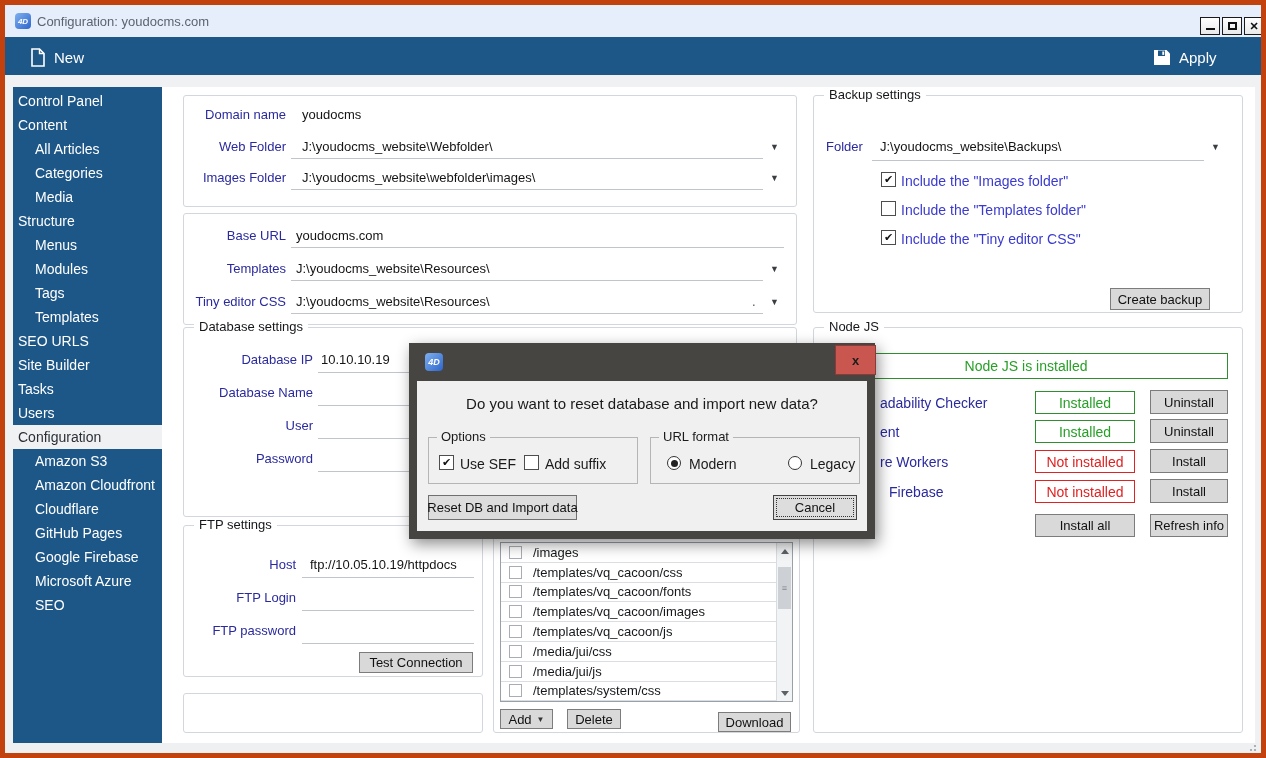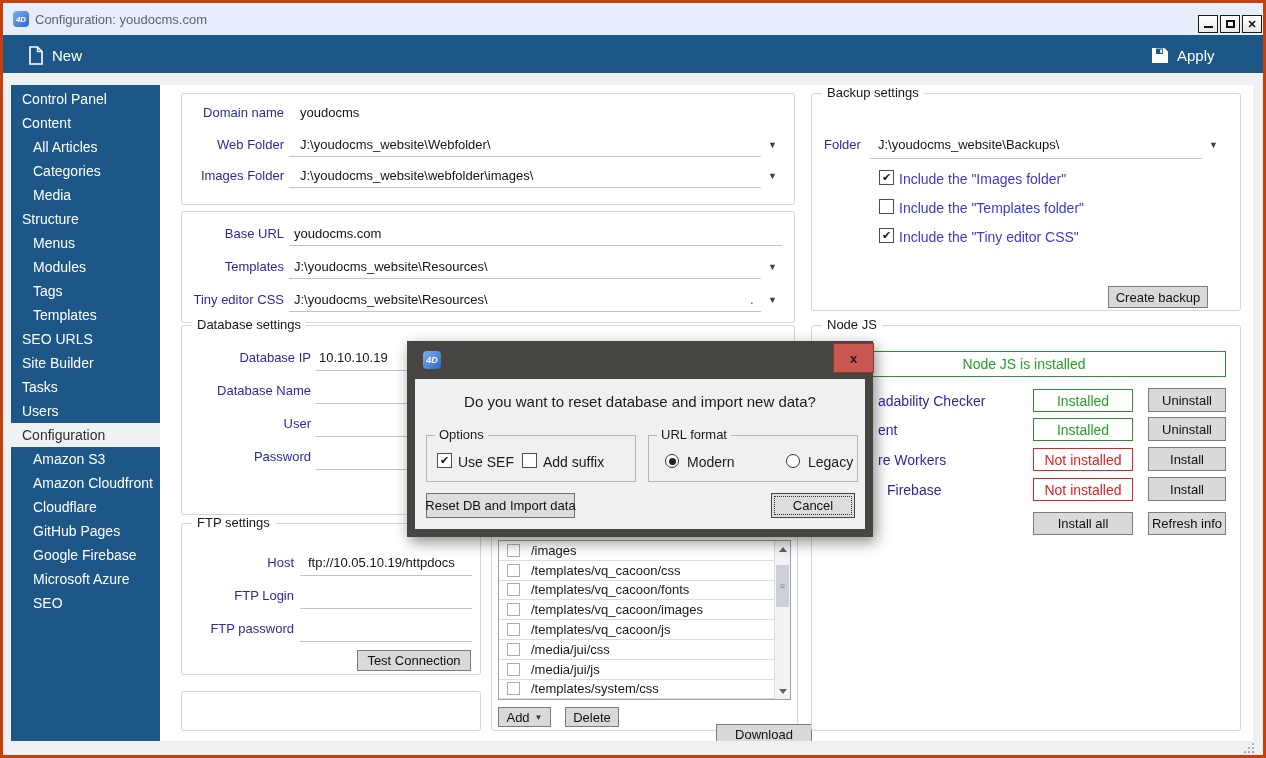--- a/index.html
+++ b/index.html
@@ -1,17 +1,17 @@
 <!DOCTYPE html>
 <html><head>
 <meta charset="utf-8">
 <style>
   html,body{margin:0;padding:0;background:#cfd6e2;font-family:"Liberation Sans",sans-serif;}
   *{box-sizing:border-box;}
-  .window{position:relative;width:1266px;height:758px;background:#e6edfb;border:3px solid #c2410c;overflow:hidden;}
+  .window{position:relative;width:1266px;height:758px;background:#e6edfb;border:5px solid #c2410c;overflow:hidden;}
   .abs{position:absolute;}
 
   
   .titlebar{position:absolute;left:0;top:0;width:100%;height:32px;background:#e6edfb;}
   .appicon{display:flex;align-items:center;justify-content:center;background:linear-gradient(135deg,#7fb0f0,#2d66cc);border-radius:4px;color:#fff;font-weight:bold;font-style:italic;}
   .title-text{font-size:13px;color:#5d6370;white-space:nowrap;}
   .wbtn{position:absolute;top:12px;width:20px;height:18px;background:linear-gradient(#ffffff,#e9e9e9);border:1px solid #1a1a1a;display:flex;align-items:center;justify-content:center;}
   .glyph-min{width:9px;height:0;border-bottom:2px solid #111;margin-top:6px;}
   .glyph-max{width:9px;height:8px;border:2px solid #111;}
   .glyph-x{font-size:11px;font-weight:bold;color:#111;line-height:1;}
@@ -19,21 +19,21 @@
   
   .toolbar{position:absolute;left:0;top:32px;width:100%;height:38px;background:#1d5788;}
   .tool-label{color:#fff;font-size:15px;white-space:nowrap;}
 
   
   .workspace{position:absolute;left:8px;top:70px;width:1250px;height:668px;background:#ffffff;}
   .band{position:absolute;background:#eff1f3;}
 
   
   .sidebar{position:absolute;left:8px;top:82px;width:149px;height:656px;background:#1d5788;padding-top:2px;}
-  .side-item{height:24px;line-height:24px;padding-left:11px;color:#fff;font-size:14px;white-space:nowrap;cursor:default;}
+  .side-item{height:24px;line-height:24px;padding-left:5px;color:#fff;font-size:14px;white-space:nowrap;cursor:default;}
   .side-item.ind{padding-left:22px;}
   .side-item.sel{background:#eff1f3;color:#2c3036;}
 
   
   .panel{position:absolute;background:#fff;border:1px solid #d2d7de;border-radius:3px;}
   .fs-legend{position:absolute;top:-9px;left:10px;background:#fff;padding:0 5px;font-size:13px;color:#15171a;white-space:nowrap;}
   .lbl{position:absolute;color:#2a2a9e;font-size:13px;text-align:right;white-space:nowrap;}
   .val{position:absolute;font-size:13px;color:#141414;white-space:nowrap;}
   .line{position:absolute;height:0;border-bottom:1px solid #c0c5cb;}
   .darr{position:absolute;font-size:9px;color:#3a3d42;line-height:1;}
@@ -243,21 +243,21 @@
         <div class="sb-btn" style="top:142px;">
             <span class="tri-dn"></span>
           </div>
       </div>
     </div>
     <div class="btn" style="left:6px;top:183px;width:53px;height:20px;gap:5px;">
         <span>Add</span>
         <span style="font-size:8px;color:#333;">▼</span>
       </div>
     <div class="btn" style="left:73px;top:183px;width:54px;height:20px;">Delete</div>
-    <div class="btn" style="left:224px;top:200px;width:96px;height:20px;">Download</div>
+    <div class="btn" style="left:224px;top:186px;width:73px;height:20px;">Download</div>
   </div>
 
   <div class="panel" style="left:808px;top:90px;width:430px;height:218px;">
     <div class="fs-legend">Backup settings</div>
     <div class="lbl" style="left:12px;top:43px;text-align:left;">Folder</div>
     <div class="val" style="left:66px;top:43px;">J:\youdocms_website\Backups\</div>
     <div class="line" style="left:58px;top:64px;width:332px;"></div>
     <div class="darr" style="left:397px;top:47px;">▼</div>
     <div class="cb checked" style="left:67px;top:76px;"></div>
     <div class="cblbl" style="left:87px;top:77px;">Include the "Images folder"</div>

